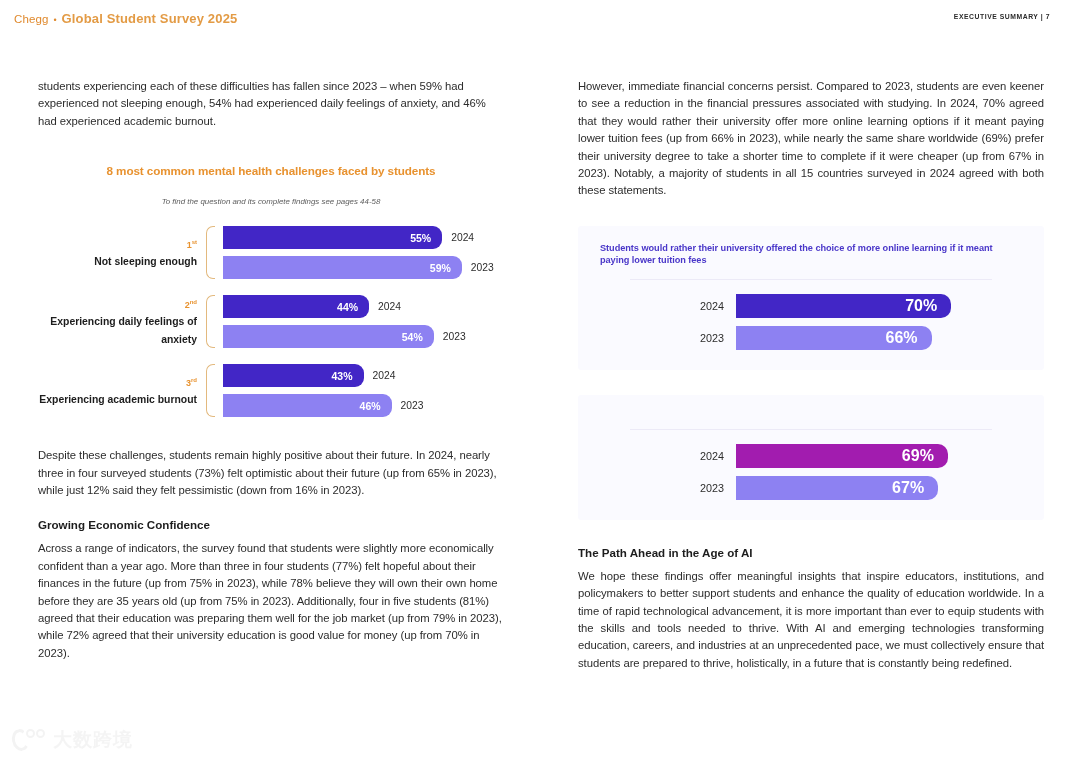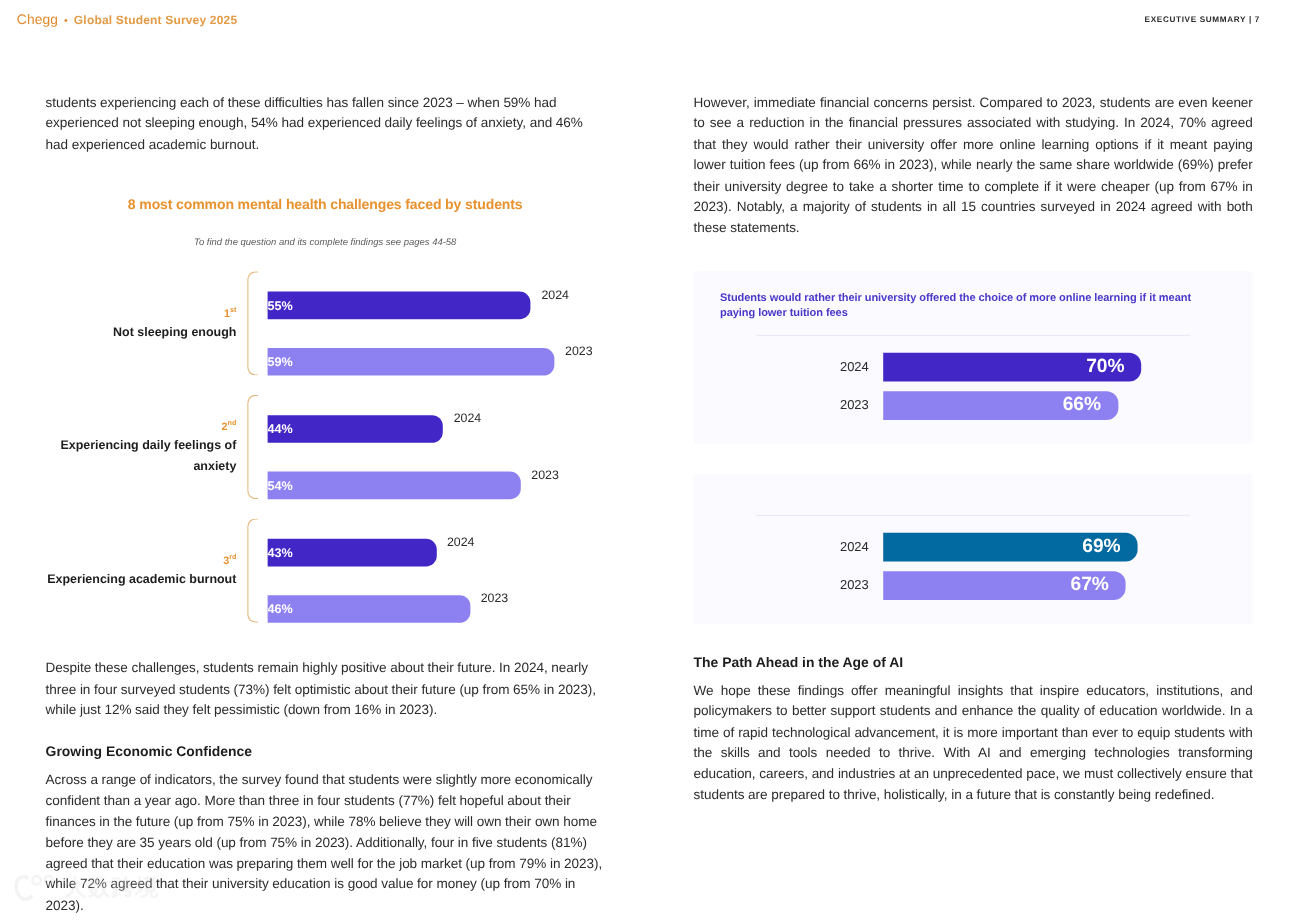--- a/index.html
+++ b/index.html
@@ -9,21 +9,21 @@
     font-family: "Liberation Sans", sans-serif;
     color: #232323;
     overflow: hidden;
   }
   .page { position: relative; width: 1080px; height: 767px; }
 
   
   .runhead { position: absolute; top: 11px; left: 14px; display: flex; align-items: baseline; gap: 5px; }
   .brand { font-size: 11.5px; font-weight: 400; color: #E08A2E; letter-spacing: .1px; }
   .brand-dot { font-size: 9px; color: #E08A2E; }
-  .brand-sub { font-size: 10px; font-weight: 700; color: #E39B45; letter-spacing: .15px; }
+  .brand-sub { font-size: 13px; font-weight: 700; color: #E39B45; letter-spacing: .15px; }
   .runhead-right { position: absolute; top: 13px; right: 30px; font-size: 6.8px; font-weight: 700;
                    color: #2b2b2b; letter-spacing: .55px; }
 
   
   .col-left  { position: absolute; left: 38px;  top: 78px; width: 466px; }
   .col-right { position: absolute; left: 578px; top: 78px; width: 466px; }
 
   p.body, .body {
     font-size: 11.3px; line-height: 17.4px; color: #2c2c2c; text-align: left;
     letter-spacing: -.05px;
@@ -42,21 +42,21 @@
   .grp { display: flex; align-items: center; position: relative; margin-bottom: 16px; }
   .grp-label { width: 168px; text-align: right; padding-right: 9px; }
   .rank { font-size: 9px; font-weight: 700; color: #E8922F; display: block; line-height: 11px; }
   .rank sup { font-size: 6px; }
   .grp-name { font-size: 10.4px; font-weight: 700; color: #1d1d1d; line-height: 13px; }
   .bracket { width: 9px; align-self: stretch; border: 1.3px solid #E3B97E; border-right: none;
              border-radius: 7px 0 0 7px; margin-right: 8px; }
   .bars { flex: 1; display: flex; flex-direction: column; gap: 7px; }
   .barrow { display: flex; align-items: center; }
   .bar { height: 23px; border-radius: 0 9px 9px 0; display: flex; align-items: center;
-         justify-content: flex-start; padding-right: 11px; margin-top: 17px; }
+         justify-content: flex-end; padding-right: 11px; }
   .bar .pct { font-size: 10.5px; font-weight: 700; color: #ffffff; }
   .bar-2024 { background: #4226C6; }
   .bar-2023 { background: #8D81F2; }
   .yr { font-size: 10.3px; color: #2c2c2c; margin-left: 9px; }
 
   
   .card { background: #FAFAFF; border-radius: 3px; padding: 16px 22px 20px; margin-top: 20px; }
   .card-title { text-align: left; font-size: 9.2px; font-weight: 700; color: #4A37C9;
                 line-height: 12.5px; letter-spacing: -.05px; }
   .card-rule { height: 1px; background: #ECEAF7; margin: 12px 30px 0; }
@@ -200,21 +200,21 @@
           </div>
         </div>
       </div>
     </div>
 
     <div class="card" style="margin-top:25px;padding-top:22px">
       <div class="card-rule"></div>
       <div class="crows">
         <div class="crow">
           <span class="crow-yr">2024</span>
-          <div class="cbar" style="width:65%;background:#0369a1">
+          <div class="cbar" style="width:65%;background:#a21caf">
             <span class="pct">69%</span>
           </div>
         </div>
         <div class="crow">
           <span class="crow-yr">2023</span>
           <div class="cbar" style="width:62%;background:#8D81F2">
             <span class="pct">67%</span>
           </div>
         </div>
       </div>

